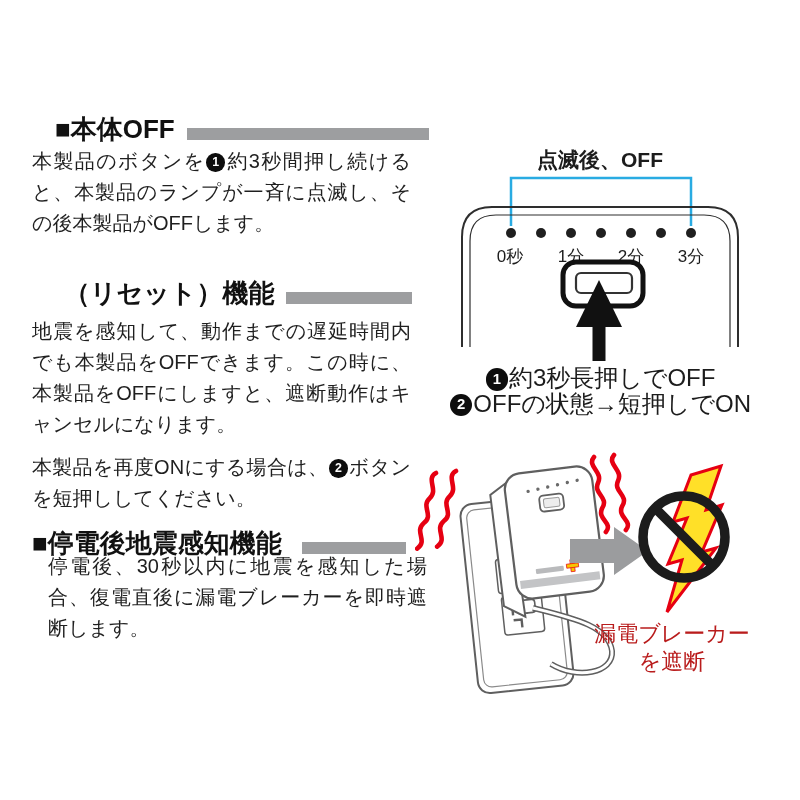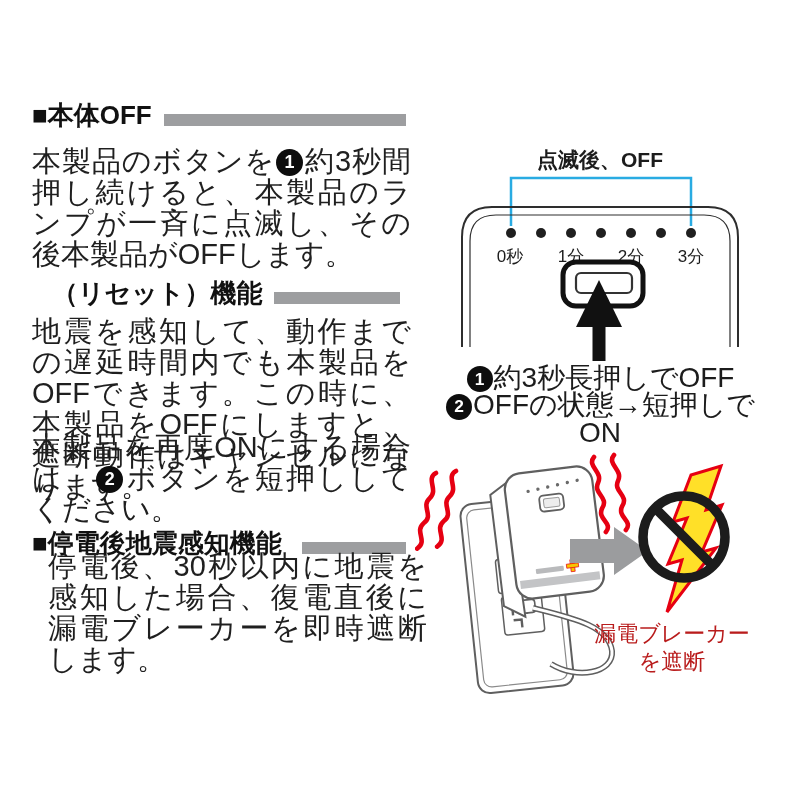--- a/index.html
+++ b/index.html
@@ -4,56 +4,56 @@
 <style>
   html,body{margin:0;padding:0;background:#ffffff;}
   body{font-family:"Liberation Sans","DejaVu Sans",sans-serif;color:#1c1c1c;}
   .page{position:relative;width:800px;height:800px;background:#fff;overflow:hidden;}
 
   
   .heading-row{position:absolute;left:32px;width:374px;display:flex;align-items:flex-end;}
   .heading-text{font-size:26px;font-weight:bold;color:#111;line-height:30px;white-space:nowrap;}
   .heading-bar{flex:1 1 auto;height:12px;background:#9d9ea0;margin-left:12px;margin-bottom:4px;}
   .heading-line{position:absolute;left:32px;font-size:26px;font-weight:bold;color:#111;line-height:30px;white-space:nowrap;}
-  .para{position:absolute;left:32px;width:379px;font-size:29px;line-height:31px;color:#1f1f1f;text-align:justify;}
+  .para{position:absolute;left:32px;width:379px;font-size:20px;line-height:31px;color:#1f1f1f;text-align:justify;}
   .marker-badge{display:inline-flex;font-size:.62em;width:1.5em;height:1.5em;border-radius:50%;
     background:#0d0d0d;color:#fff;align-items:center;justify-content:center;font-weight:bold;
     vertical-align:.14em;margin:0 1px;line-height:1;}
 
   
   .blink-label{position:absolute;left:440px;top:146px;width:320px;text-align:center;
     font-size:21px;color:#1c1c1c;font-weight:bold;}
   .top-diagram-svg{position:absolute;left:440px;top:140px;}
   .led-label{font-size:17px;fill:#1c1c1c;}
   .press-captions{position:absolute;left:430px;top:365px;width:340px;text-align:center;
-    font-size:28px;line-height:25.5px;color:#1c1c1c;}
+    font-size:24px;line-height:25.5px;color:#1c1c1c;}
 
   
   .bottom-illustration-svg{position:absolute;left:415px;top:440px;}
   .breaker-label{position:absolute;left:572px;top:620px;width:200px;text-align:center;
     font-size:22px;line-height:28px;color:#b91c1c;}
   svg{font-family:inherit;}
 </style>
 </head>
 <body>
 
 <div class="page">
 
-  <div class="heading-row" style="top:100px;">
+  <div class="heading-row" style="top:114px;margin-left:23px;">
     <span class="heading-text">■本体OFF</span>
     <span class="heading-bar"></span>
   </div>
   <div class="para" style="top:146px;"><span>本製品のボタンを</span><span class="marker-badge">1</span><span>約3秒間押し続けると、本製品のランプが一斉に点滅し、その後本製品がOFFします。</span></div>
 
-  <div class="heading-row" style="top:278px;left:52px;width:348px;">
+  <div class="heading-row" style="top:278px;left:64px;width:348px;">
     <span class="heading-text">（リセット）機能</span>
     <span class="heading-bar"></span>
   </div>
   <div class="para" style="top:316px;">地震を感知して、動作までの遅延時間内でも本製品をOFFできます。この時に、本製品をOFFにしますと、遮断動作はキャンセルになります。</div>
-  <div class="para" style="top:432px;"><span>本製品を再度ONにする場合は、</span><span class="marker-badge">2</span><span>ボタンを短押ししてください。</span></div>
+  <div class="para" style="top:452px;"><span>本製品を再度ONにする場合は、</span><span class="marker-badge">2</span><span>ボタンを短押ししてください。</span></div>
 
   <div class="heading-row" style="top:528px;gap:8px;">
     <span class="heading-text">■停電後地震感知機能</span>
     <span class="heading-bar"></span>
   </div>
   <div class="para" style="top:551px;margin-left:16px;">停電後、30秒以内に地震を感知した場合、復電直後に漏電ブレーカーを即時遮断します。</div>
 
   <div class="blink-label">点滅後、OFF</div>
 
   <svg class="top-diagram-svg" width="320" height="230" viewBox="0 0 320 230">

